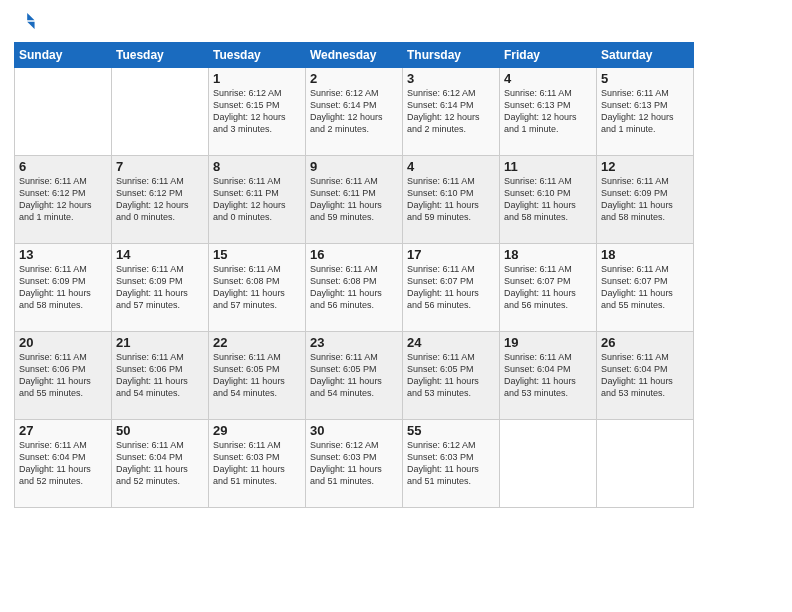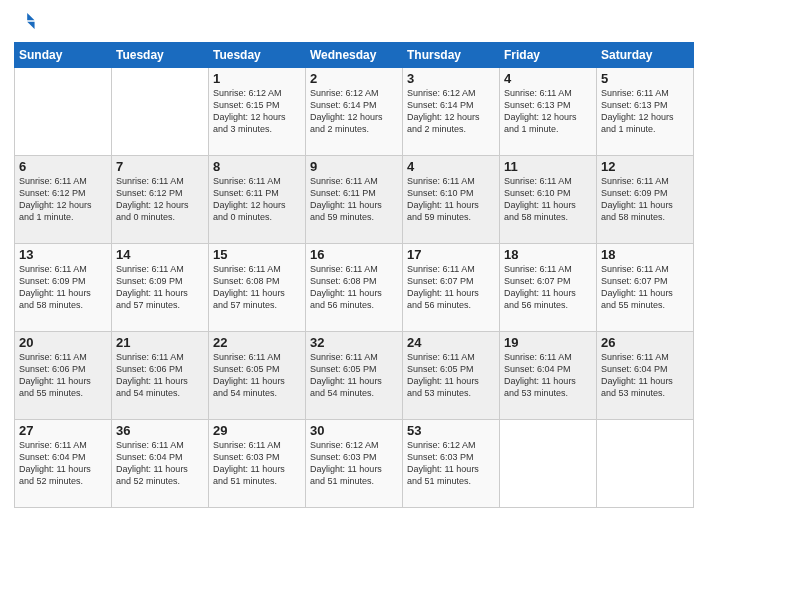--- a/index.html
+++ b/index.html
@@ -257,21 +257,21 @@
 Sunset: 6:06 PM
 Daylight: 11 hours and 54 minutes.</div>
           </td>
           <td>
             <span class="day-num">22</span>
             <div class="day-info" style="white-space: pre-line;">Sunrise: 6:11 AM
 Sunset: 6:05 PM
 Daylight: 11 hours and 54 minutes.</div>
           </td>
           <td>
-            <span class="day-num">32</span>
+            <span class="day-num">23</span>
             <div class="day-info" style="white-space: pre-line;">Sunrise: 6:11 AM
 Sunset: 6:05 PM
 Daylight: 11 hours and 54 minutes.</div>
           </td>
           <td>
             <span class="day-num">24</span>
             <div class="day-info" style="white-space: pre-line;">Sunrise: 6:11 AM
 Sunset: 6:05 PM
 Daylight: 11 hours and 53 minutes.</div>
           </td>
@@ -289,39 +289,39 @@
           </td>
         </tr>
         <tr>
           <td>
             <span class="day-num">27</span>
             <div class="day-info" style="white-space: pre-line;">Sunrise: 6:11 AM
 Sunset: 6:04 PM
 Daylight: 11 hours and 52 minutes.</div>
           </td>
           <td>
-            <span class="day-num">36</span>
+            <span class="day-num">50</span>
             <div class="day-info" style="white-space: pre-line;">Sunrise: 6:11 AM
 Sunset: 6:04 PM
 Daylight: 11 hours and 52 minutes.</div>
           </td>
           <td>
             <span class="day-num">29</span>
             <div class="day-info" style="white-space: pre-line;">Sunrise: 6:11 AM
 Sunset: 6:03 PM
 Daylight: 11 hours and 51 minutes.</div>
           </td>
           <td>
             <span class="day-num">30</span>
             <div class="day-info" style="white-space: pre-line;">Sunrise: 6:12 AM
 Sunset: 6:03 PM
 Daylight: 11 hours and 51 minutes.</div>
           </td>
           <td>
-            <span class="day-num">53</span>
+            <span class="day-num">55</span>
             <div class="day-info" style="white-space: pre-line;">Sunrise: 6:12 AM
 Sunset: 6:03 PM
 Daylight: 11 hours and 51 minutes.</div>
           </td>
           <td class="empty"></td>
           <td class="empty"></td>
         </tr>
       </tbody>
   </table>
 </div>

